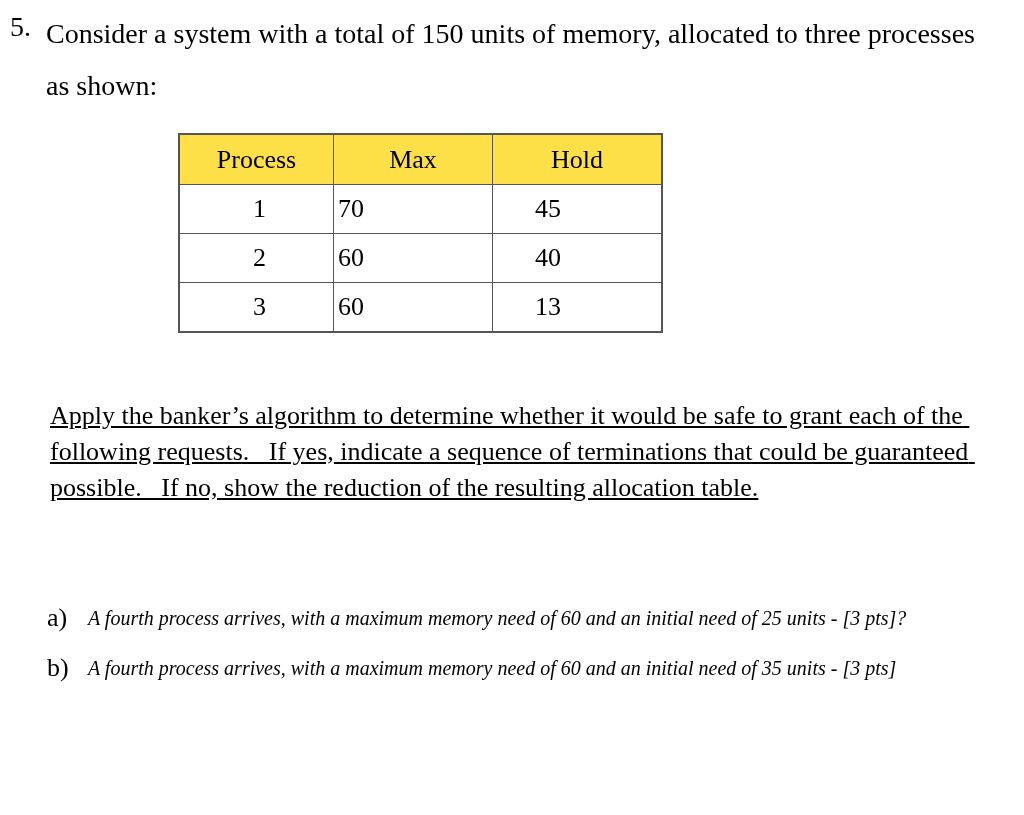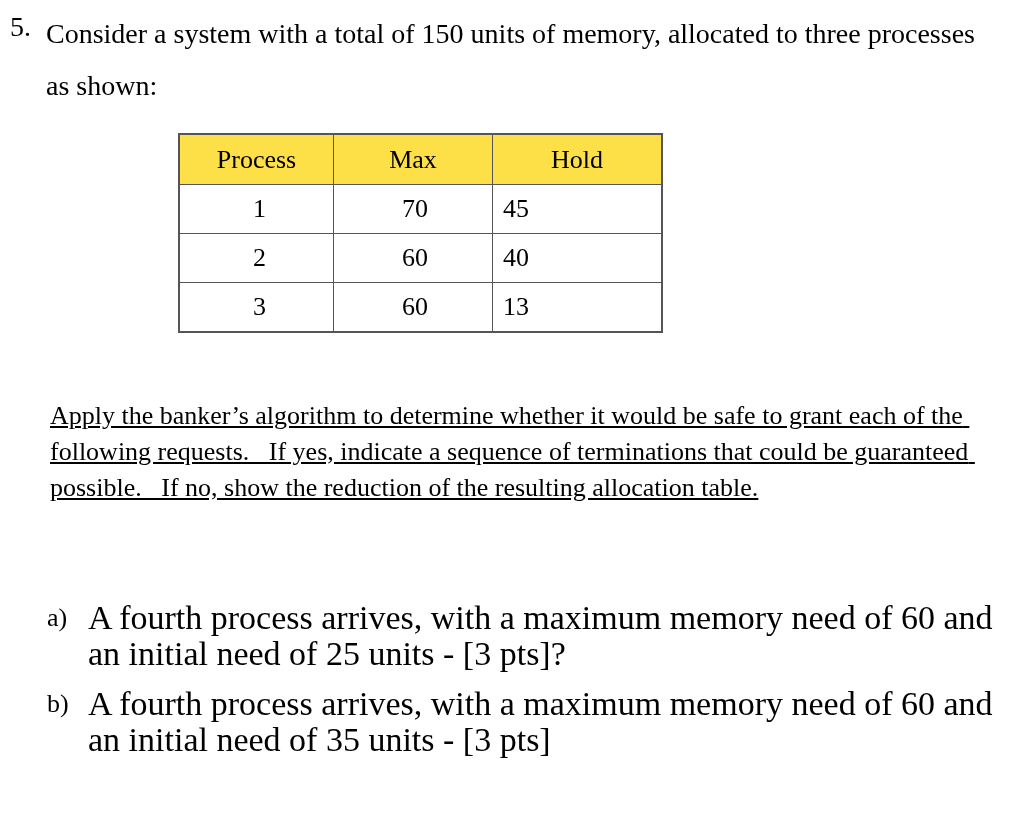--- a/index.html
+++ b/index.html
@@ -67,22 +67,22 @@
   table.alloc-table thead th {
     background: #fde047;
     height: 49px;
     text-align: center;
   }
   table.alloc-table thead th.col-process { width: 153px; }
   table.alloc-table thead th.col-max     { width: 158px; }
   table.alloc-table thead th.col-hold    { width: 168px; }
 
   table.alloc-table tbody td.cell-process { text-align: center; padding-left: 6px; }
-  table.alloc-table tbody td.cell-max     { text-align: center; padding-left: 4px; }
-  table.alloc-table tbody td.cell-hold    { text-align: left;   padding-left: 10px; }
+  table.alloc-table tbody td.cell-max     { text-align: left; padding-left: 4px; }
+  table.alloc-table tbody td.cell-hold    { text-align: left;   padding-left: 42px; }
 
   
   .body-paragraph {
     position: absolute;
     left: 50px;
     top: 398px;
     width: 945px;
     font-size: 26px;
     line-height: 36px;
     white-space: pre-wrap;
@@ -103,22 +103,23 @@
   }
   .letter-marker {
     flex: 0 0 auto;
     width: 41px;
     font-size: 26px;
     line-height: 36px;
     white-space: nowrap;
   }
   .letter-text {
     flex: 1 1 auto;
-    font-size: 34px;
+    font-size: 20px;
     line-height: 36px;
+    font-style: italic;
   }
 </style>
 </head>
 <body>
 
 <div class="page">
 
   <div class="question-block">
     <span class="q-marker">5.</span>
     <span class="q-text">Consider a system with a total of 150 units of memory, allocated to three processes as shown:</span>

